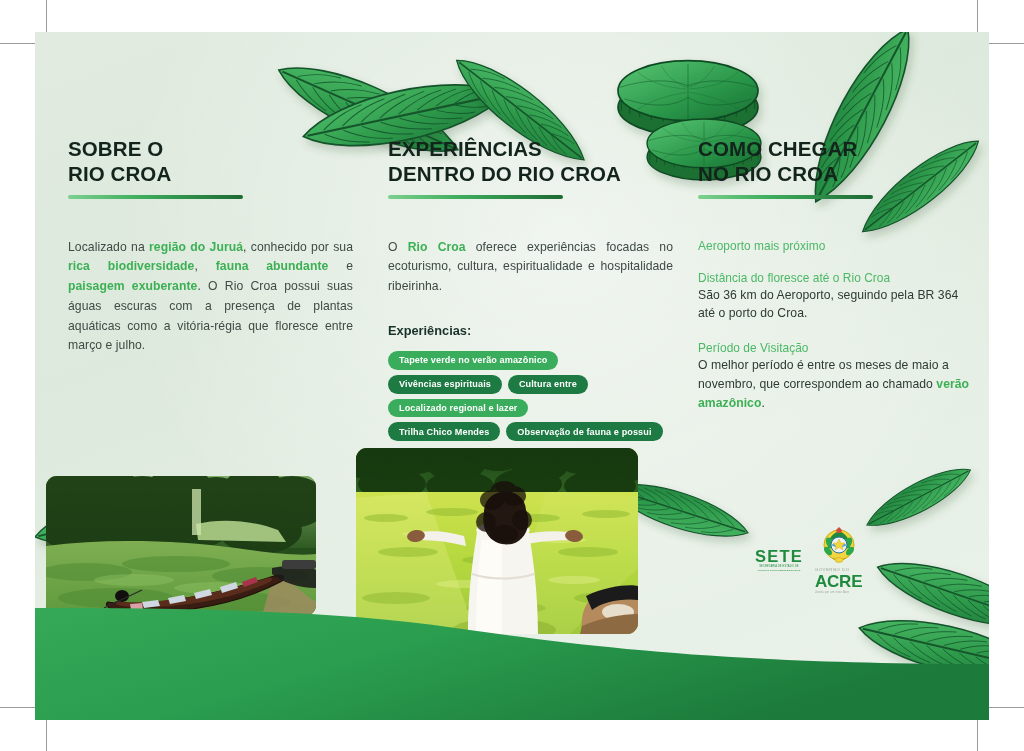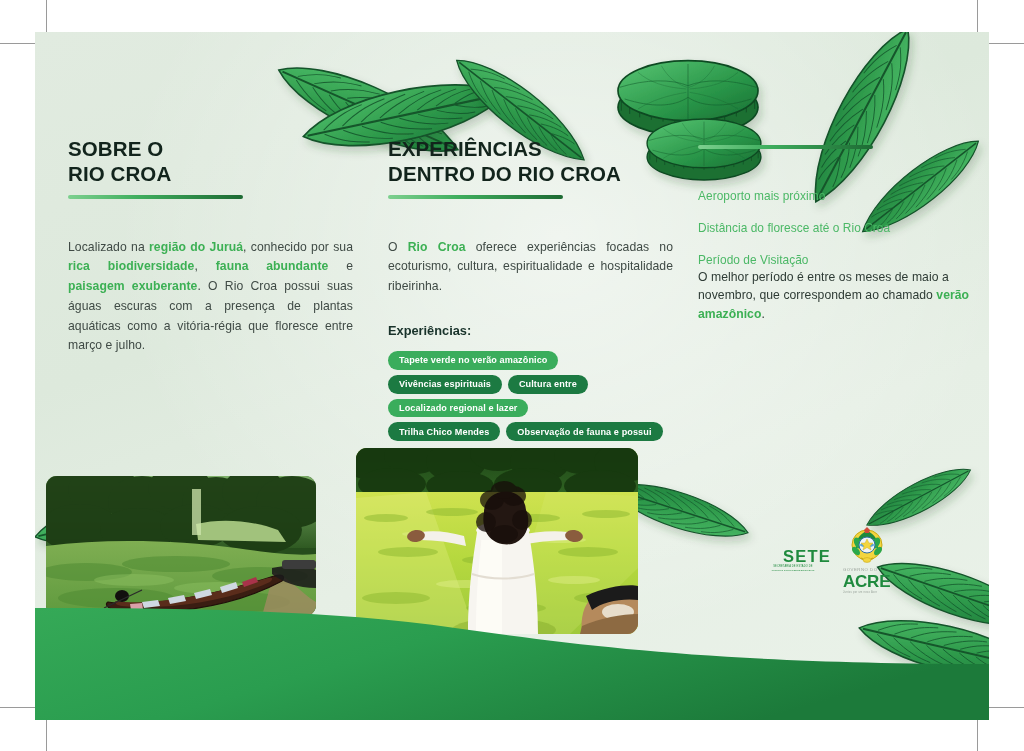--- a/index.html
+++ b/index.html
@@ -87,21 +87,21 @@
 
   
   .photo{position:absolute;border-radius:11px;overflow:hidden;z-index:4;}
   .photo-1{left:11px;top:444px;width:270px;height:140px;}
   .photo-2{left:321px;top:416px;width:282px;height:186px;}
   .photo svg{display:block;}
 
   
   .logos{position:absolute;left:720px;top:493px;z-index:7;display:flex;align-items:center;gap:12px;}
   .sete{display:flex;flex-direction:column;align-items:center;line-height:1;}
-  .sete-word{font-size:16.5px;font-weight:700;color:#1f8a3e;letter-spacing:1.2px;margin-left:28px;}
+  .sete-word{font-size:16.5px;font-weight:700;color:#1f8a3e;letter-spacing:1.2px;}
   .sete-sub{font-size:2.6px;color:#1f8a3e;letter-spacing:.15px;margin-top:2.2px;text-align:center;}
   .sete-sub2{font-size:2.4px;color:#1f8a3e;letter-spacing:.1px;margin-top:1px;text-align:center;}
   .acre{display:flex;align-items:center;gap:5px;flex-direction:column;}
   .acre-txt{display:flex;flex-direction:column;line-height:1;}
   .acre-top{font-size:4.3px;color:#9aa39b;letter-spacing:.5px;}
   .acre-word{font-size:17px;font-weight:700;color:#1f8a3e;letter-spacing:-.2px;margin-top:1px;}
   .acre-sub{font-size:2.7px;color:#9aa39b;letter-spacing:.2px;margin-top:2px;}
 </style>
 </head>
 <body>
@@ -449,28 +449,33 @@
           <span class="tag light">Localizado regional e lazer</span>
         </div>
         <div class="tagrow">
           <span class="tag dark">Trilha Chico Mendes</span>
           <span class="tag dark">Observação de fauna e possui</span>
         </div>
       </div>
     </div>
 
     <div class="col col-3">
+      <h2 class="heading">
+        <span>COMO CHEGAR</span><br>
+        <span>NO RIO CROA</span>
+      </h2>
       <div class="rule"></div>
 
       <div class="block first-block">
         <p class="block-title">Aeroporto mais próximo</p>
       </div>
 
       <div class="block">
         <p class="block-title">Distância do floresce até o Rio Croa</p>
+        <p class="block-text">São 36 km do Aeroporto, seguindo pela BR 364 até o porto do Croa.</p>
       </div>
 
       <div class="block">
         <p class="block-title">Período de Visitação</p>
         <p class="block-text">
           <span>O melhor período é entre os meses de maio a novembro, que correspondem ao chamado </span><span class="g">verão amazônico</span><span>.</span>
         </p>
       </div>
     </div>
   </div>

